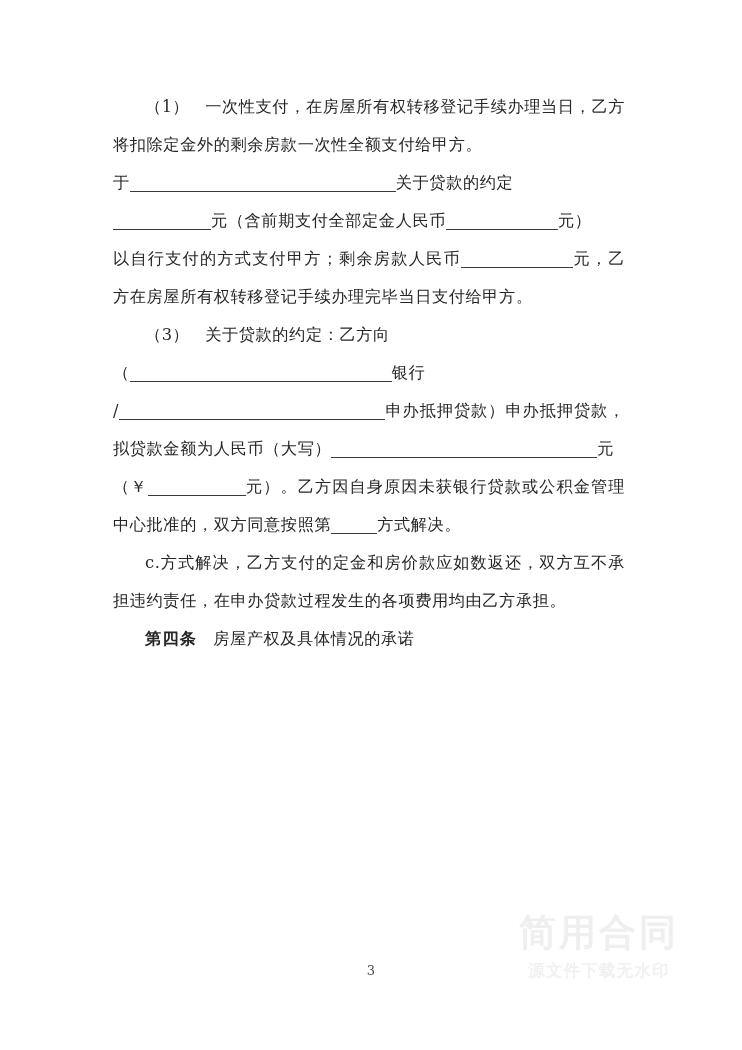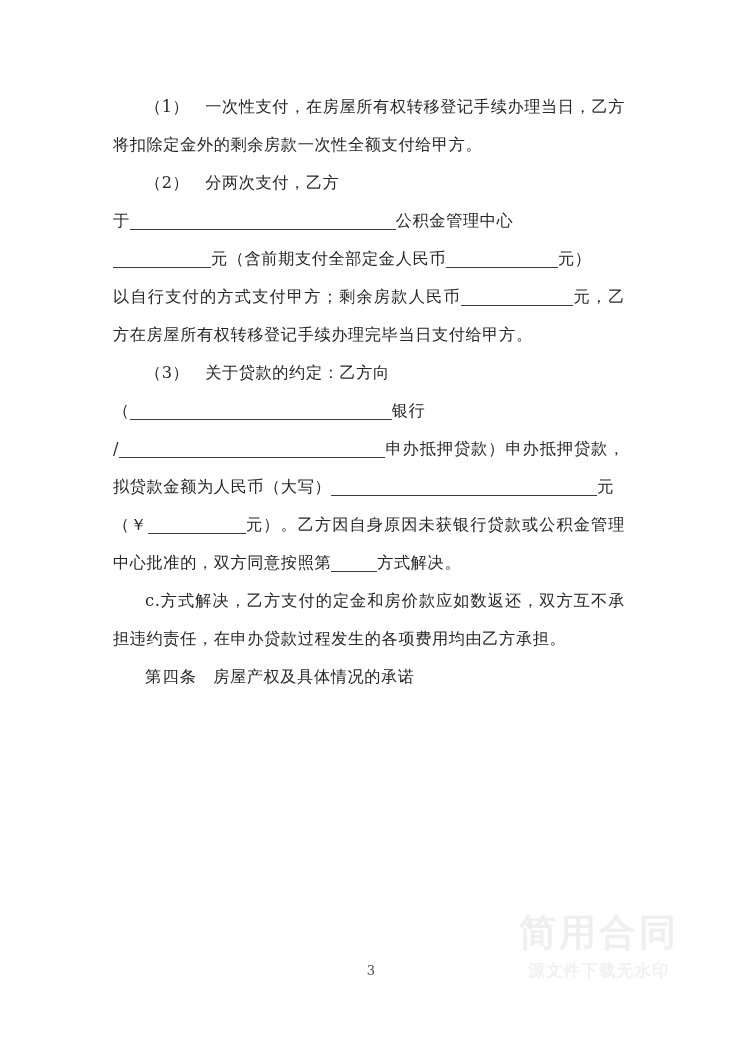--- a/index.html
+++ b/index.html
@@ -51,21 +51,21 @@
     vertical-align: -4px;
     height: 15px;
     margin: 0 0px;
   }
   .blank.w-xs  { width: 46px; }
   .blank.w-sm  { width: 98px; }
   .blank.w-md  { width: 112px; }
   .blank.w-lg  { width: 262px; }
   .blank.w-xl  { width: 266px; }
 
-  .bold { font-weight: normal; letter-spacing: 1.2px; }
+  .bold { font-weight: bold; letter-spacing: 1.2px; }
   .tight-sp { letter-spacing: 0.6px; }
 
   .num-label { letter-spacing: 0.5px; }
   .num-gap { display: inline-block; width: 16px; }
 
   
   #page-number {
     position: absolute;
     left: 0;
     right: 0;
@@ -108,23 +108,22 @@
 </style>
 </head>
 <body>
 
 <div id="page">
 
   <div id="content">
 
     <p class="para indent"><span class="num-label">（1）</span><span class="num-gap"></span><span>一次性支付，在房屋所有权转移登记手续办理当日，乙方将扣除定金外的剩余房款一次性全额支付给甲方。</span></p>
 
-    <p class="para indent"><span class="num-label">（2）</span><span class="num-gap"></span><span>分两次支付，乙方</span></p>
 
-    <p class="para"><span>于</span><span class="blank w-xl"></span><span>公积金管理中心</span><br><span class="blank w-sm"></span><span>元（含前期支付全部定金人民币</span><span class="blank w-md"></span><span>元）</span><br><span>以自行支付的方式支付甲方；剩余房款人民币</span><span class="blank w-md"></span><span>元，乙方在房屋所有权转移登记手续办理完毕当日支付给甲方。</span></p>
+    <p class="para"><span>于</span><span class="blank w-xl"></span><span>关于贷款的约定</span><br><span class="blank w-sm"></span><span>元（含前期支付全部定金人民币</span><span class="blank w-md"></span><span>元）</span><br><span>以自行支付的方式支付甲方；剩余房款人民币</span><span class="blank w-md"></span><span>元，乙方在房屋所有权转移登记手续办理完毕当日支付给甲方。</span></p>
 
     <p class="para indent"><span class="num-label">（3）</span><span class="num-gap"></span><span>关于贷款的约定：乙方向</span></p>
 
     <p class="para"><span>（</span><span class="blank w-lg"></span><span>银行</span><br><span>/</span><span class="blank w-xl"></span><span>申办抵押贷款）申办抵押贷款，拟贷款金额为人民币（大写）</span><span class="blank w-xl"></span><span>元</span><br><span>（￥</span><span class="blank w-sm"></span><span>元）。乙方因自身原因未获银行贷款或公积金管理中心批准的，双方同意按照第</span><span class="blank w-xs"></span><span>方式解决。</span></p>
 
 
 
     <p class="para indent"><span>c.方式解决，乙方支付的定金和房价款应如数返还，双方互不承担违约责任，在申办贷款过程发生的各项费用均由乙方承担。</span></p>
 
     <p class="para indent"><span class="bold">第四条</span><span class="num-gap"></span><span class="tight-sp">房屋产权及具体情况的承诺</span></p>

